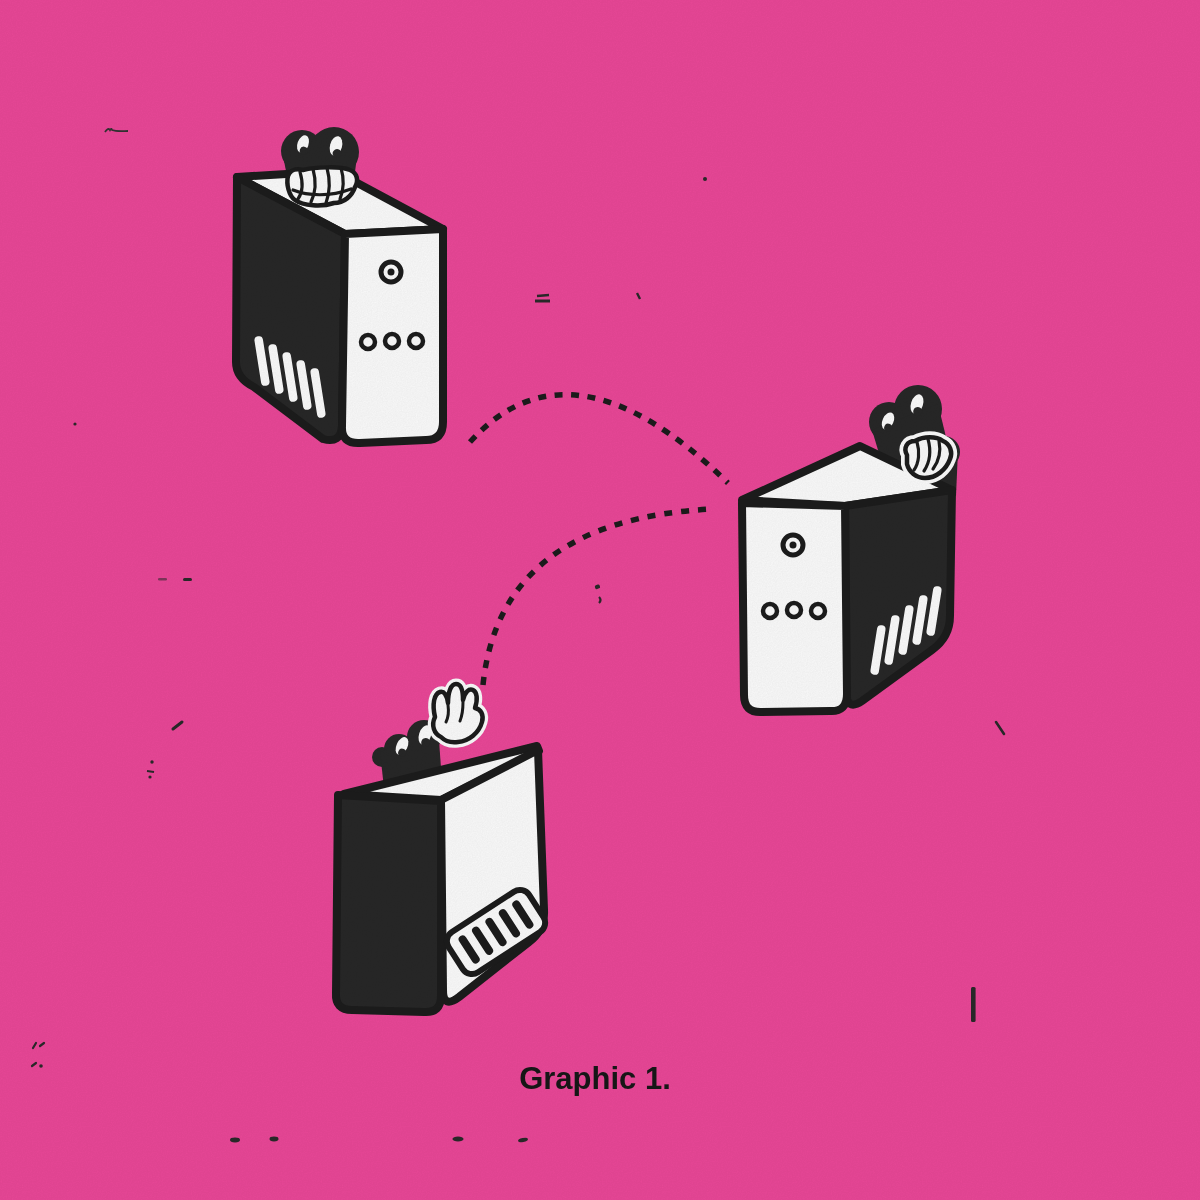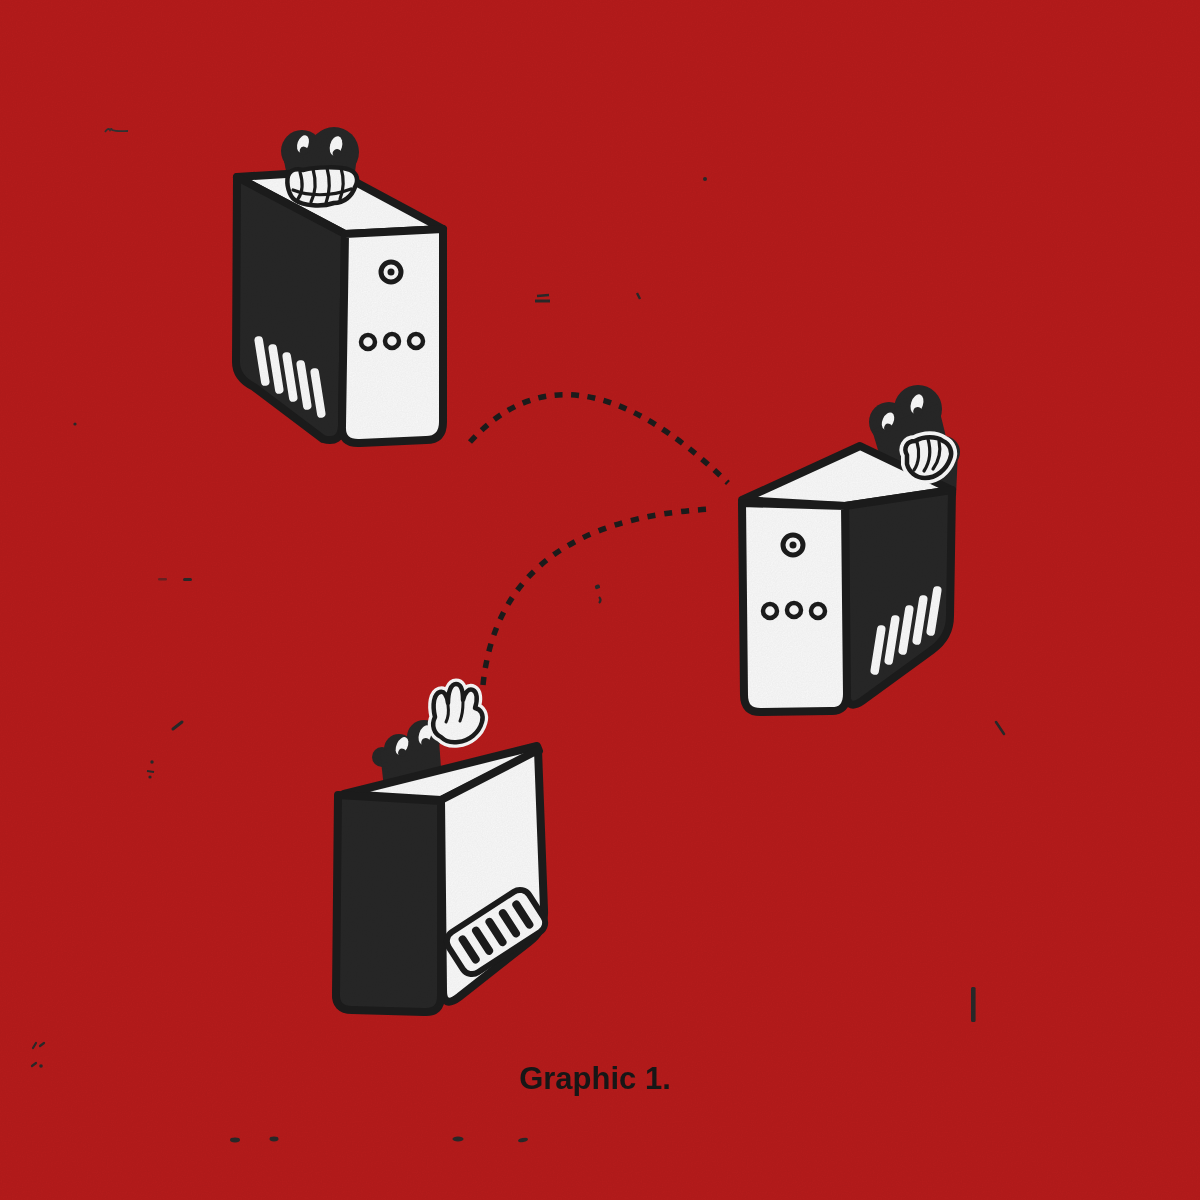--- a/index.html
+++ b/index.html
@@ -1,16 +1,16 @@
 <!DOCTYPE html>
 <html><head>
 <meta charset="utf-8">
 <style>
   html,body{margin:0;padding:0;background:#ffffff;}
-  .page{width:1200px;height:1200px;position:relative;background:#b91c1c;overflow:hidden;}
+  .page{width:1200px;height:1200px;position:relative;background:#ec4899;overflow:hidden;}
   svg{display:block;}
   .caption-text{font-family:"Liberation Sans", sans-serif;font-weight:bold;}
 </style>
 </head>
 <body>
 
 <div class="page">
 <svg width="1200" height="1200" viewBox="0 0 1200 1200">
   <defs>
     <filter id="grain" x="0" y="0" width="100%" height="100%">

